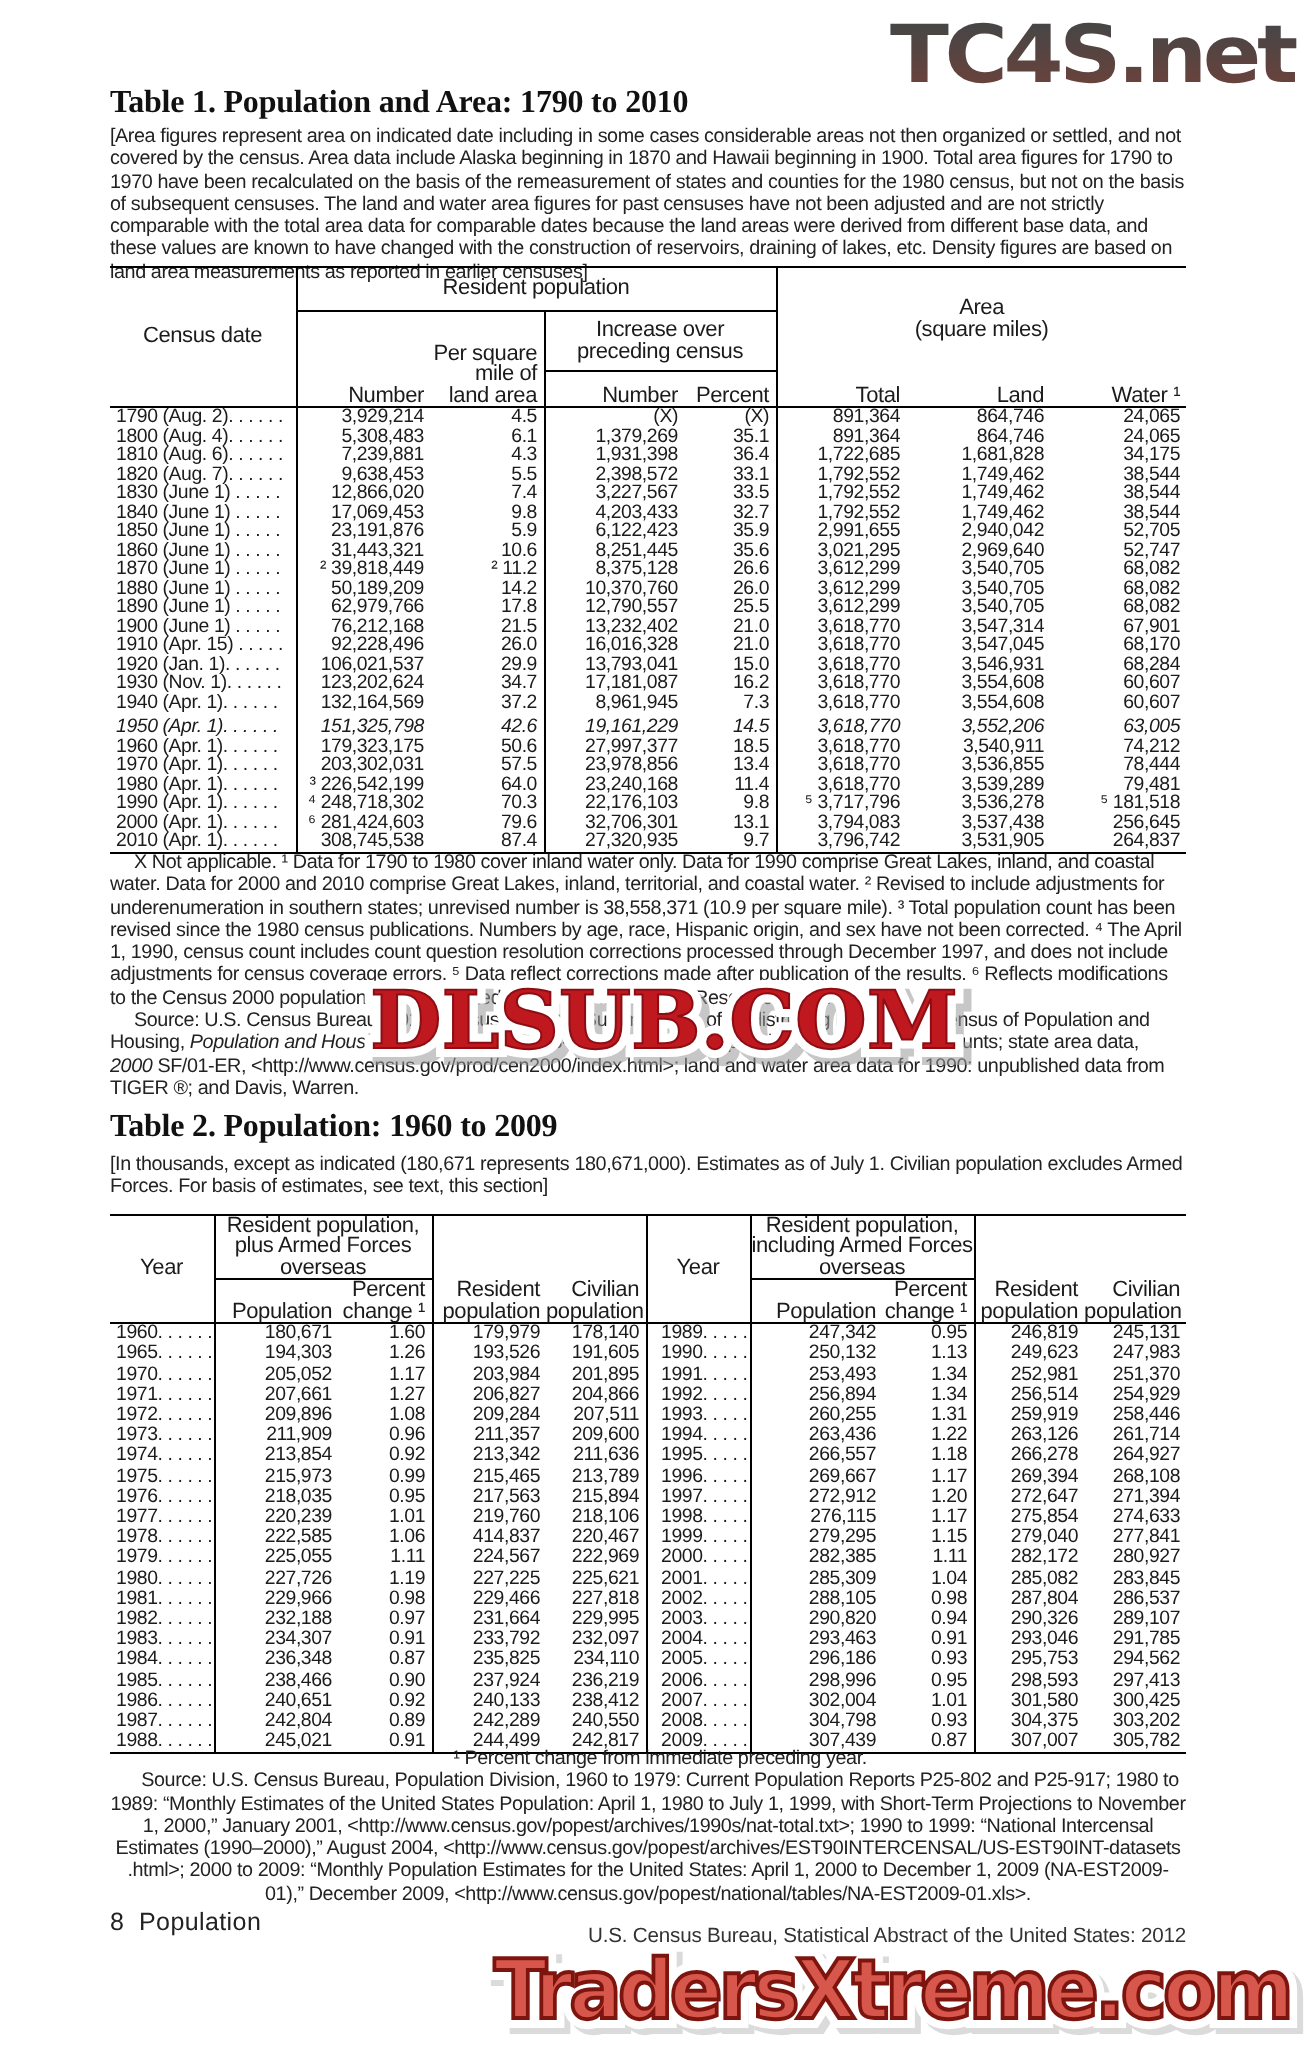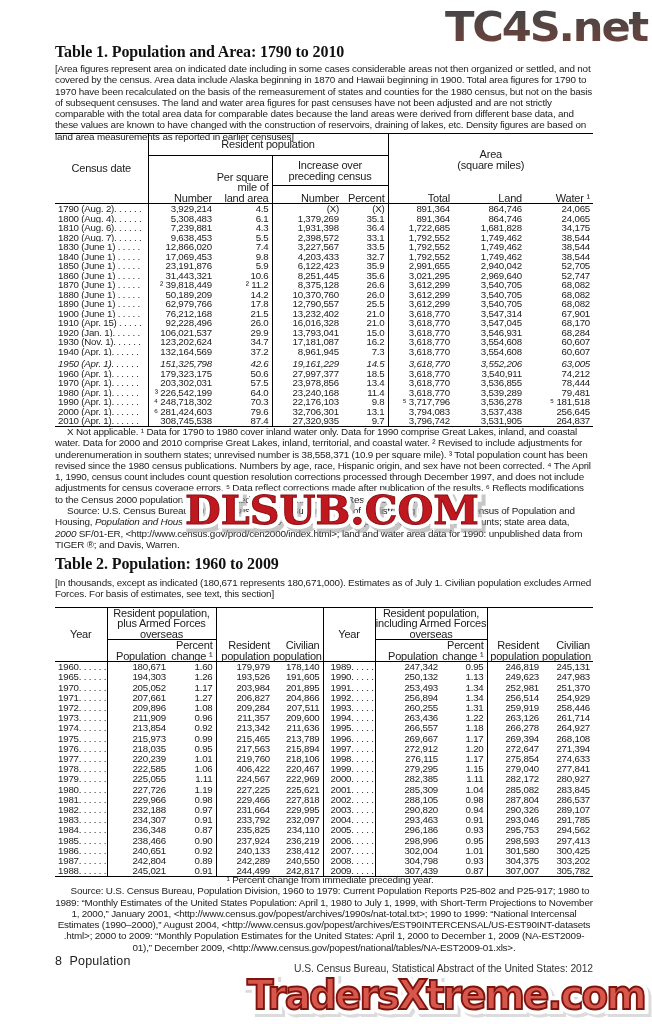--- a/index.html
+++ b/index.html
@@ -510,21 +510,21 @@
           <td>1998. . . . .</td>
           <td>276,115</td>
           <td>1.17</td>
           <td>275,854</td>
           <td>274,633</td>
         </tr>
         <tr>
           <td>1978. . . . . .</td>
           <td>222,585</td>
           <td>1.06</td>
-          <td>406,422</td>
+          <td>414,837</td>
           <td>220,467</td>
           <td>1999. . . . .</td>
           <td>279,295</td>
           <td>1.15</td>
           <td>279,040</td>
           <td>277,841</td>
         </tr>
         <tr>
           <td>1979. . . . . .</td>
           <td>225,055</td>

